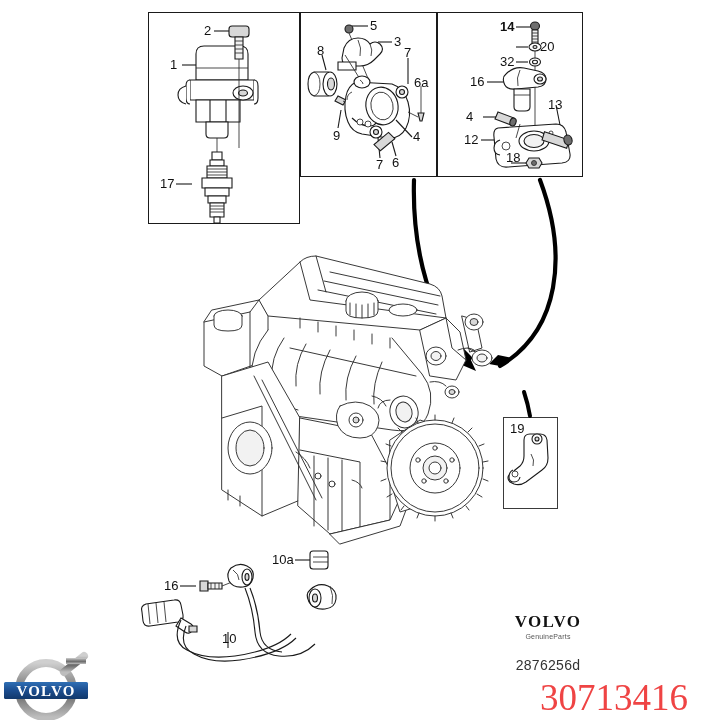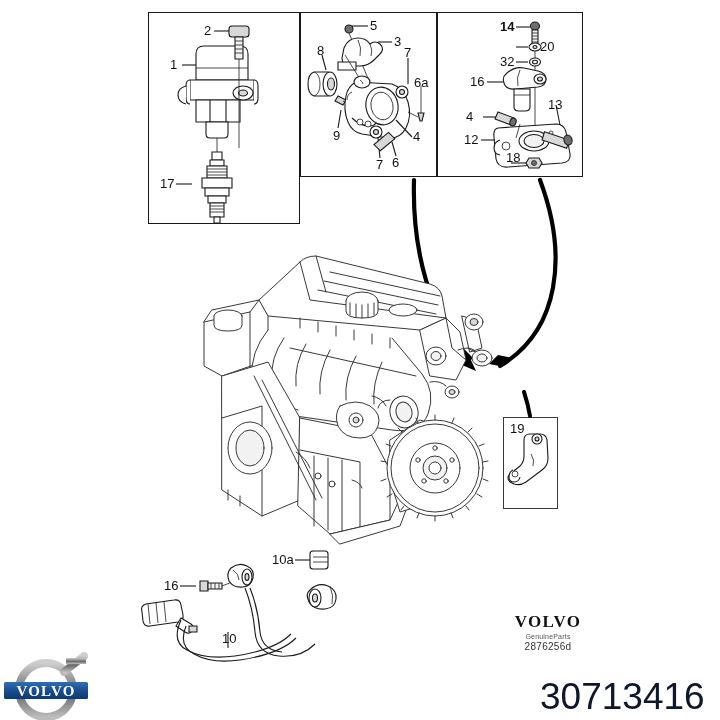--- a/index.html
+++ b/index.html
@@ -46,26 +46,26 @@
     position:absolute;left:498px;top:612px;width:100px;text-align:center;
   }
   #brand-volvo .vword{
     font-family:"Liberation Serif", serif;
     font-weight:bold;font-size:17px;letter-spacing:1.3px;color:#111;
   }
   #brand-volvo .vgen{
     font-size:7px;color:#555;letter-spacing:.2px;margin-top:1px;
   }
   #brand-volvo .vnum{
-    font-size:10px;color:#333;margin-top:1px;letter-spacing:.3px;
+    font-size:14px;color:#333;margin-top:17px;letter-spacing:.3px;
   }
   #partnum{
     position:absolute;left:540px;top:676px;
-    font-size:37px;letter-spacing:0px;color:#0f172a;
-    font-family:Liberation Sans, sans-serif;
+    font-size:37px;letter-spacing:0px;color:#ef4444;
+    font-family:Liberation Serif, serif;
   }
   
   #ironmark{position:absolute;left:2px;top:660px;width:96px;height:60px;}
 </style>
 </head>
 <body>
 
 <div id="stage">
 
   <div class="panel-box" style="left:148px;top:12px;width:152px;height:212px;"></div>

